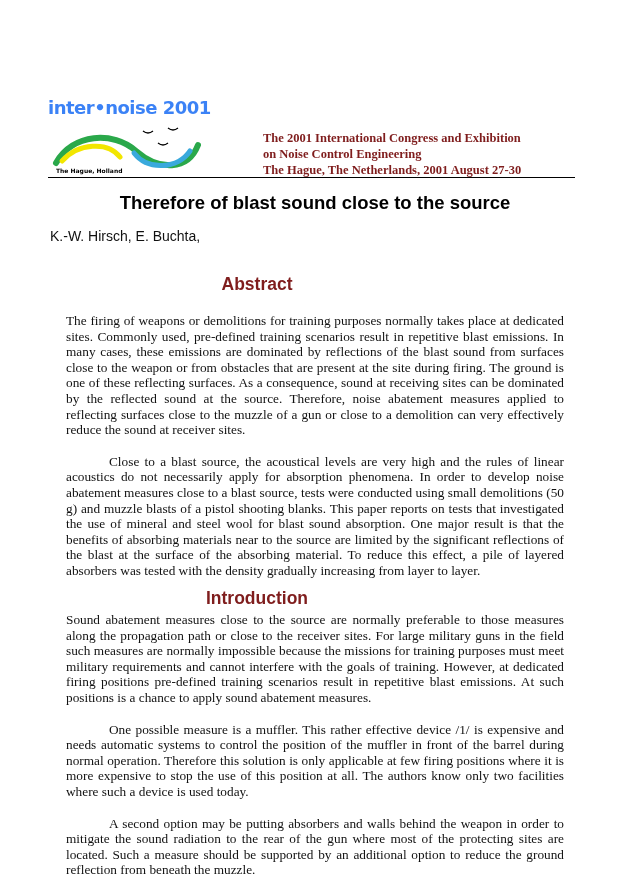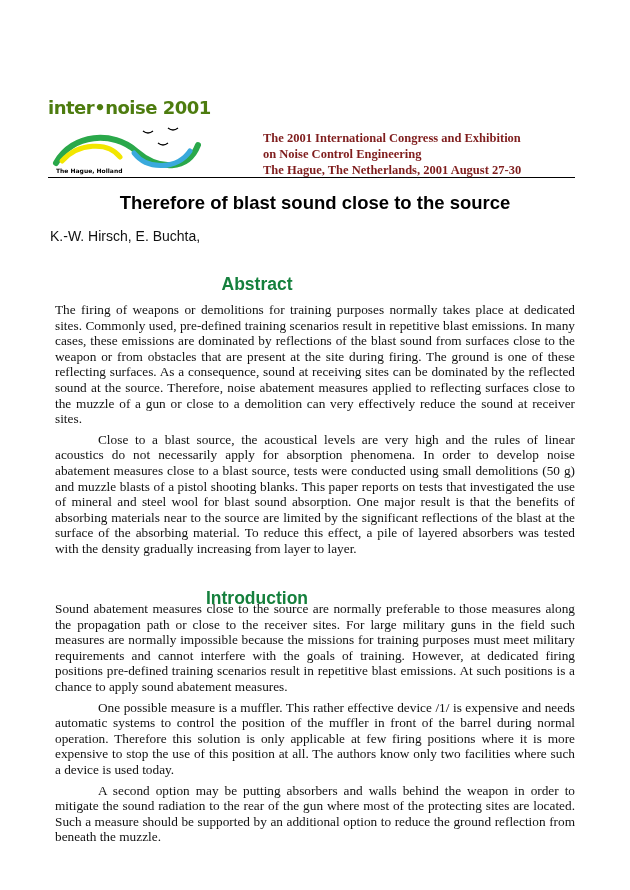--- a/index.html
+++ b/index.html
@@ -34,21 +34,21 @@
       height: 82px;
     }
     .logo-title {
       position: absolute;
       left: 0;
       top: 2px;
       font-family: "DejaVu Sans", sans-serif;
       font-weight: bold;
       font-size: 18px;
       letter-spacing: -0.5px;
-      color: #4d7c0f;
+      color: #3b82f6;
       white-space: nowrap;
     }
     .logo svg {
       position: absolute;
       left: 0;
       top: 28px;
     }
     .logo-place {
       position: absolute;
       left: 8px;
@@ -99,34 +99,34 @@
       color: #111;
     }
     .section-heading {
       position: absolute;
       left: 0;
       width: 514px;
       text-align: center;
       font-family: "Liberation Sans", sans-serif;
       font-weight: bold;
       font-size: 17.5px;
-      color: #15803d;
+      color: #7f1d1d;
     }
     .body-block {
       position: absolute;
       left: 50px;
       width: 530px;
       font-family: "Liberation Serif", serif;
       font-size: 13.3px;
       line-height: 15.6px;
       text-align: justify;
       color: #111;
     }
     .body-block p {
-      margin: 5px;
+      margin: 16px;
     }
     .body-block p.indent {
       text-indent: 43px;
     }
   </style>
 </head>
 <body>
 
 <div class="page">
 

